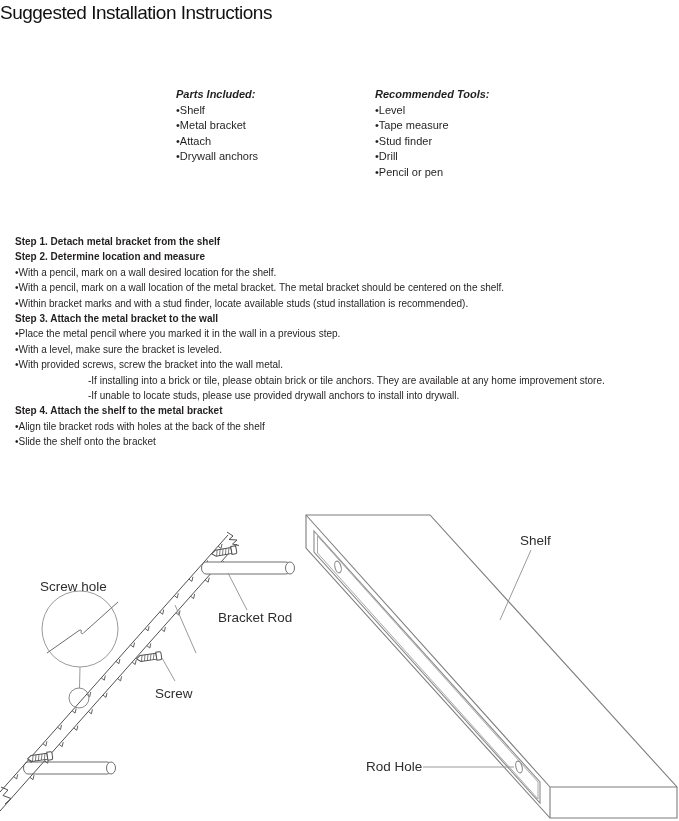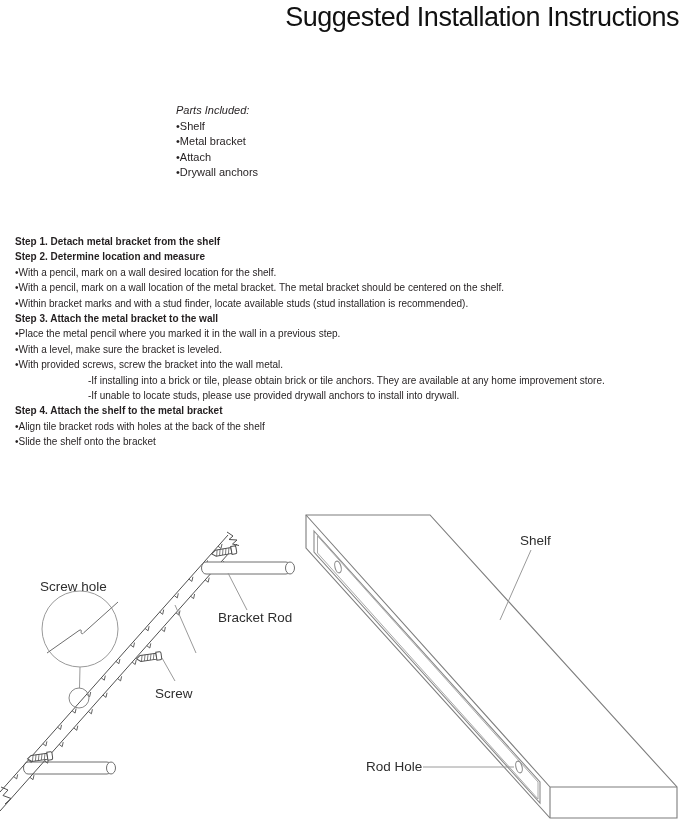--- a/index.html
+++ b/index.html
@@ -1,21 +1,21 @@
 <!DOCTYPE html>
 <html><head>
 <meta charset="utf-8">
 <style>
   html,body{margin:0;padding:0;background:#ffffff;}
   #page{position:relative;width:679px;height:821px;background:#fff;overflow:hidden;
         font-family:"Liberation Sans",sans-serif;color:#231f20;}
-  .title{position:absolute;top:2px;left:0;width:679px;text-align:right;
-         font-size:27px;font-weight:400;letter-spacing:-0.5px;color:#111;}
+  .title{position:absolute;top:2px;left:0;width:679px;text-align:left;
+         font-size:19px;font-weight:400;letter-spacing:-0.5px;color:#111;}
   .listblock{position:absolute;top:87px;font-size:11px;line-height:15.5px;}
-  .listblock .lhead{font-weight:normal;font-style:italic;margin-top:16px;}
+  .listblock .lhead{font-weight:bold;font-style:italic;}
   #parts{left:176px;}
   #tools{left:375px;}
   .steps{position:absolute;top:234px;left:15px;width:677px;font-size:10px;
          line-height:15.4px;white-space:nowrap;}
   .step-line{font-weight:bold;}
   .sub-line{padding-left:73px;}
   svg text{font-family:"Liberation Sans",sans-serif;font-size:13.5px;fill:#2e2e2e;}
 </style>
 </head>
 <body>
@@ -25,20 +25,28 @@
   <div class="title">Suggested Installation Instructions</div>
 
   <div id="parts" class="listblock">
     <div class="lhead">Parts Included:</div>
     <div>•Shelf</div>
     <div>•Metal bracket</div>
     <div>•Attach</div>
     <div>•Drywall anchors</div>
   </div>
 
+  <div id="tools" class="listblock">
+    <div class="lhead">Recommended Tools:</div>
+    <div>•Level</div>
+    <div>•Tape measure</div>
+    <div>•Stud finder</div>
+    <div>•Drill</div>
+    <div>•Pencil or pen</div>
+  </div>
 
   <div class="steps">
     <div class="step-line">Step 1. Detach metal bracket from the shelf</div>
     <div class="step-line">Step 2. Determine location and measure</div>
     <div>•With a pencil, mark on a wall desired location for the shelf.</div>
     <div>•With a pencil, mark on a wall location of the metal bracket. The metal bracket should be centered on the shelf.</div>
     <div>•Within bracket marks and with a stud finder, locate available studs (stud installation is recommended).</div>
     <div class="step-line">Step 3. Attach the metal bracket to the wall</div>
     <div>•Place the metal pencil where you marked it in the wall in a previous step.</div>
     <div>•With a level, make sure the bracket is leveled.</div>

